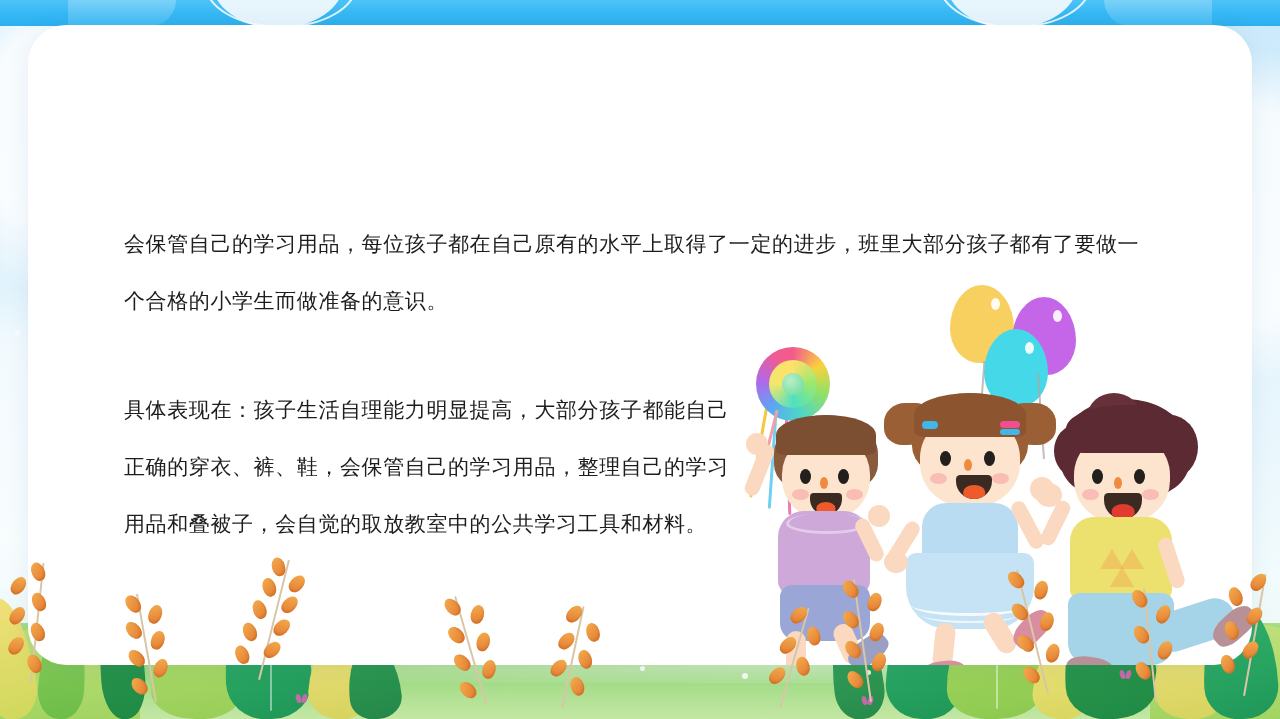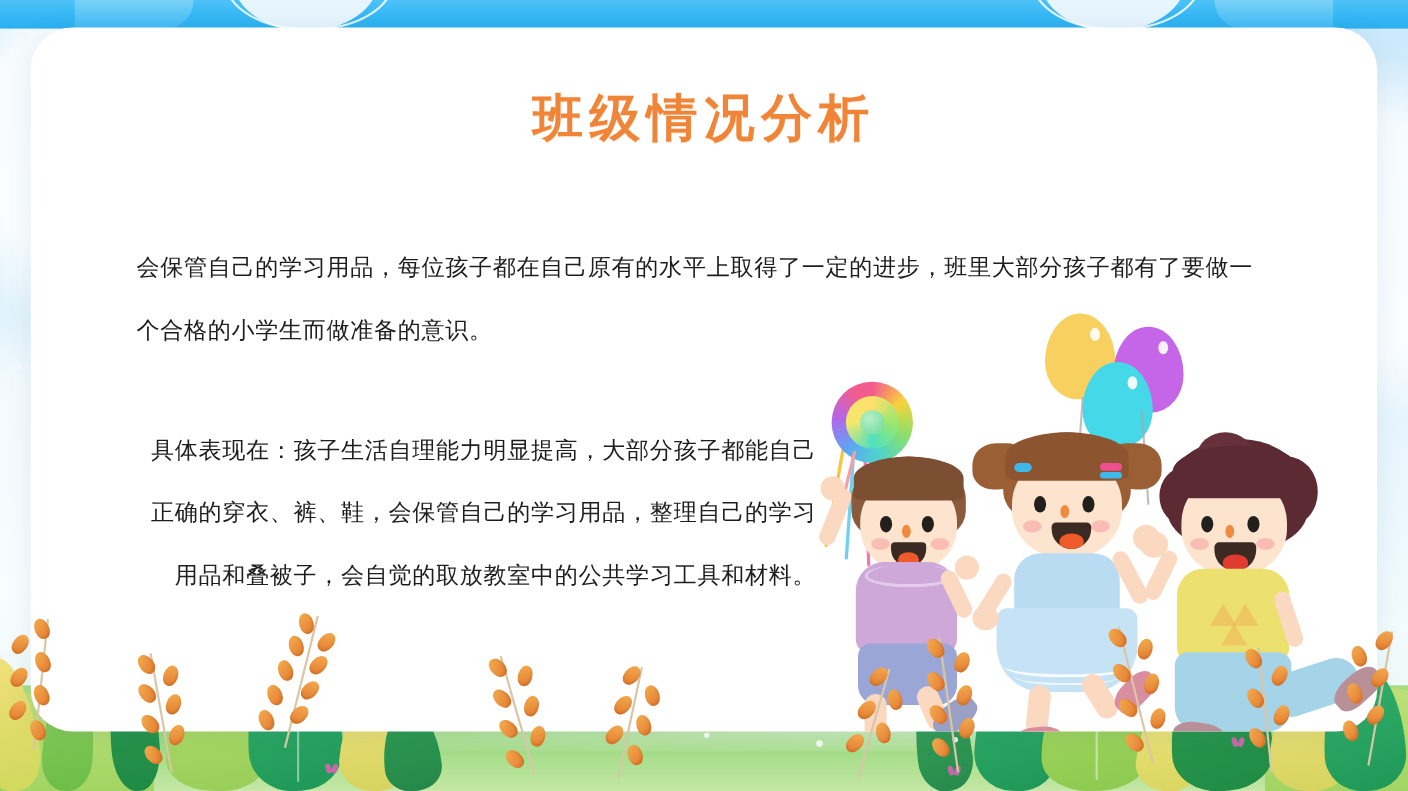--- a/index.html
+++ b/index.html
@@ -94,21 +94,21 @@
     font-family:"DejaVu Serif","Liberation Serif",serif;
     text-shadow:0 1px 0 rgba(240,132,55,.25);
   }
 
   .body-text{
     position:absolute;left:96px;top:190px;width:1030px;
     color:#1d1d1d;font-size:21px;line-height:57px;letter-spacing:.6px;
   }
   .para{margin:0;}
   .para.p1{width:1030px;}
-  .para.p2{width:618px;margin-top:52px;text-align:right;}
+  .para.p2{width:618px;margin-top:52px;}
 
   
   .kids{position:absolute;left:722px;top:258px;width:520px;height:400px;}
 
   .balloons{position:absolute;left:190px;top:0;width:180px;height:160px;}
   .balloon{position:absolute;width:64px;height:78px;border-radius:50% 50% 46% 46%/56% 56% 44% 44%;}
   .balloon::after{content:"";position:absolute;right:14px;top:13px;width:9px;height:12px;
     border-radius:50%;background:rgba(255,255,255,.9);}
   .bstring{position:absolute;width:1.5px;background:rgba(170,170,170,.75);}
 
@@ -199,21 +199,20 @@
   </div>
 
   <div class="dot" style="left:640px;bottom:48px;width:5px;height:5px;"></div>
   <div class="dot" style="left:690px;bottom:62px;width:4px;height:4px;"></div>
   <div class="dot" style="left:742px;bottom:40px;width:6px;height:6px;"></div>
   <div class="dot" style="left:806px;bottom:58px;width:4px;height:4px;"></div>
   <div class="dot" style="left:866px;bottom:44px;width:5px;height:5px;"></div>
 
   <div class="card">
 
-    <div class="title">班级情况分析</div>
 
     <div class="body-text">
       <p class="para p1">会保管自己的学习用品，每位孩子都在自己原有的水平上取得了一定的进步，班里大部分孩子都有了要做一个合格的小学生而做准备的意识。</p>
       <p class="para p2">具体表现在：孩子生活自理能力明显提高，大部分孩子都能自己正确的穿衣、裤、鞋，会保管自己的学习用品，整理自己的学习用品和叠被子，会自觉的取放教室中的公共学习工具和材料。</p>
     </div>
 
     <div class="kids">
 
       <div class="balloons">
         <div class="balloon" style="left:10px;top:2px;background:#f7d060;"></div>

